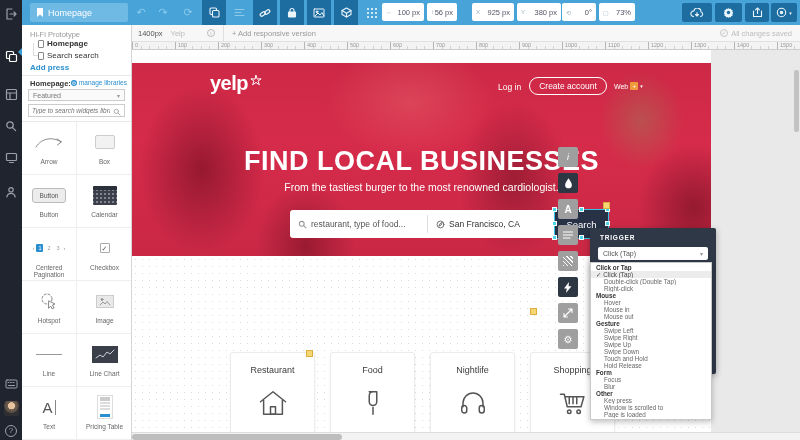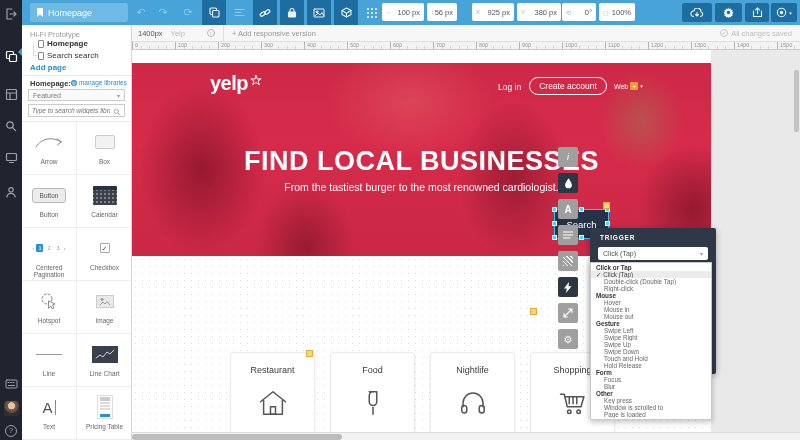--- a/index.html
+++ b/index.html
@@ -281,21 +281,21 @@
   <div class="field" style="left:495px;width:44px">
     <span class="f-ic">Y</span>
     <span class="f-val">380 px</span>
   </div>
   <div class="field" style="left:540px;width:34px">
     <span class="f-ic">⟲</span>
     <span class="f-val">0°</span>
   </div>
   <div class="field" style="left:577px;width:36px">
     <span class="f-ic">▢</span>
-    <span class="f-val">100%</span>
+    <span class="f-val">73%</span>
   </div>
 
   <div class="tb-right" style="right:88px;width:30px">
     <svg width="14" height="10" viewBox="0 0 14 10" fill="none" stroke="currentColor" stroke-width="1.1">
         <path d="M3.5 8.5a2.8 2.8 0 0 1 .4-5.6A3.6 3.6 0 0 1 11 4a2.3 2.3 0 0 1-.5 4.5"></path>
         <path d="M5.5 6.5L7 8l1.5-1.5M7 8V4.5"></path>
       </svg>
   </div>
   <div class="tb-right" style="right:58px;width:27px">
     <svg width="11" height="11" viewBox="0 0 11 11" fill="currentColor">
@@ -322,21 +322,21 @@
   <div class="proto">Hi-Fi Prototype</div>
   <div class="tree-line"></div>
   <div class="page-row" style="top:14px;font-weight:bold">
     <span class="page-ic"></span>
     <span>Homepage</span>
   </div>
   <div class="page-row" style="top:26px">
     <span class="page-ic"></span>
     <span>Search search</span>
   </div>
-  <div class="addpage">Add page</div>
+  <div class="addpage">Add press</div>
   <div class="pdivider"></div>
   <div class="lib-label">Homepage:</div>
   <div class="lib-manage">
     <span class="gear-mini">⚙</span>
     <span>manage libraries</span>
   </div>
   <div class="lib-select">
     <span>Featured</span>
     <span class="car">▾</span>
   </div>
@@ -495,20 +495,36 @@
     </div>
     <span class="ylogin">Log in</span>
     <div class="ycreate">Create account</div>
     <div class="yweb">
       <span>Web</span>
       <span class="ybadge">+</span>
       <span style="font-size:5px">▾</span>
     </div>
     <div class="ytitle">FIND LOCAL BUSINESSES</div>
     <div class="ysub">From the tastiest burger to the most renowned cardiologist.</div>
+    <div class="ysearch">
+      <div class="yseg s1">
+        <svg width="9" height="9" viewBox="0 0 12 12" fill="none" stroke="#999" stroke-width="1.4">
+            <circle cx="5" cy="5" r="3.2"></circle>
+            <path d="M7.6 7.6l3 3"></path>
+          </svg>
+        <span>restaurant, type of food...</span>
+      </div>
+      <div class="yseg s2">
+        <svg width="9" height="9" viewBox="0 0 12 12" fill="none" stroke="#666" stroke-width="1.2">
+            <circle cx="6" cy="6" r="4.6"></circle>
+            <path d="M8.2 3.8L6.8 6.8 3.8 8.2l1.4-3z"></path>
+          </svg>
+        <span>San Francisco, CA</span>
+      </div>
+    </div>
     <div class="ysbtn">Search</div>
 
     <div class="hndl" style="left:420px;top:157px"></div>
     <div class="hndl" style="left:447px;top:157px"></div>
     <div class="hndl" style="left:473px;top:157px"></div>
     <div class="hndl" style="left:420px;top:171px"></div>
     <div class="hndl" style="left:473px;top:171px"></div>
     <div class="hndl" style="left:420px;top:185px"></div>
     <div class="hndl" style="left:447px;top:185px"></div>
     <div class="hndl" style="left:473px;top:185px"></div>

